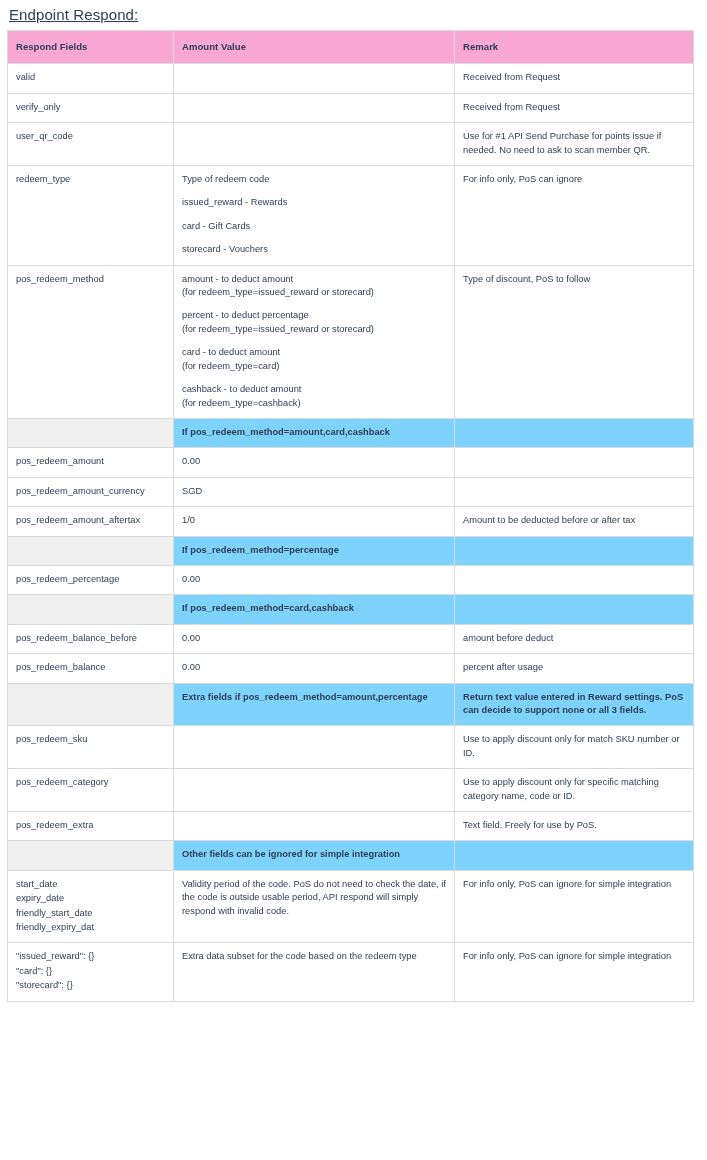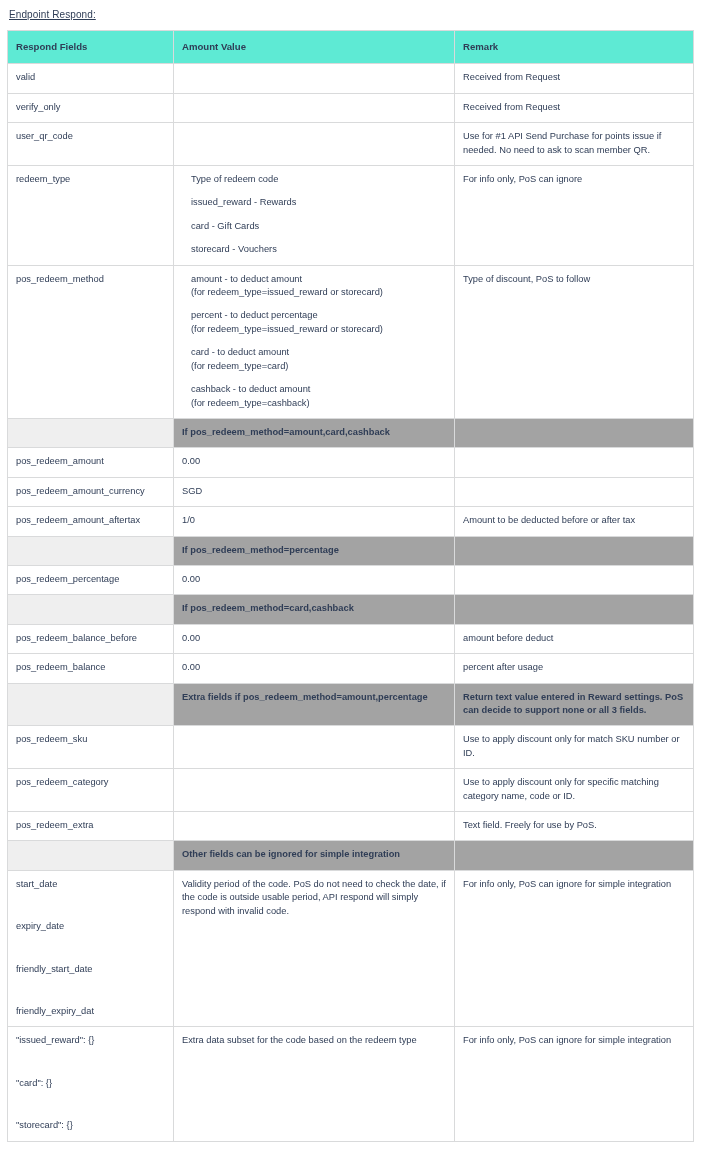--- a/index.html
+++ b/index.html
@@ -13,21 +13,21 @@
     font-family: "Liberation Sans", "DejaVu Sans", sans-serif;
     color: #2f3d56;
     -webkit-font-smoothing: antialiased;
   }
   .page {
     width: 707px;
     box-sizing: border-box;
     padding: 5px 7px 0 7px;
   }
   .doc-heading {
-    font-size: 10px;
+    font-size: 15px;
     line-height: 14px;
     color: #2f3d56;
     text-decoration: underline;
     margin: 3px 0 8px 2px;
     letter-spacing: 0.1px;
   }
   table.spec {
     border-collapse: collapse;
     table-layout: fixed;
     width: 686px;
@@ -43,37 +43,37 @@
     vertical-align: top;
     padding: 7px 8px 8px 8px;
     font-size: 9.3px;
     line-height: 13.4px;
     color: #2f3d56;
     text-align: left;
     word-wrap: break-word;
     overflow-wrap: break-word;
   }
   table.spec thead th {
-    background: #5eead4;
+    background: #f9a8d4;
     font-weight: bold;
     font-size: 9.6px;
     padding-top: 9px;
     padding-bottom: 10px;
   }
   tr.section-row > td {
-    background: #a3a3a3;
+    background: #7dd3fc;
     font-weight: bold;
   }
   tr.section-row > td.empty { background: #efefef; }
 
-  .cellline { margin: 0 0 0 9px; }
+  .cellline { margin: 0 0 0 0; }
   .cellline + .cellline { margin-top: 10px; }
   .kv b { font-weight: normal; }
   .sub { display: block; }
-  .stacked > div + div { margin-top: 29px; }
+  .stacked > div + div { margin-top: 1px; }
 </style>
 </head>
 <body>
 
 <div class="page">
 
   <div class="doc-heading">Endpoint Respond:</div>
 
   <table class="spec">
     <colgroup>

